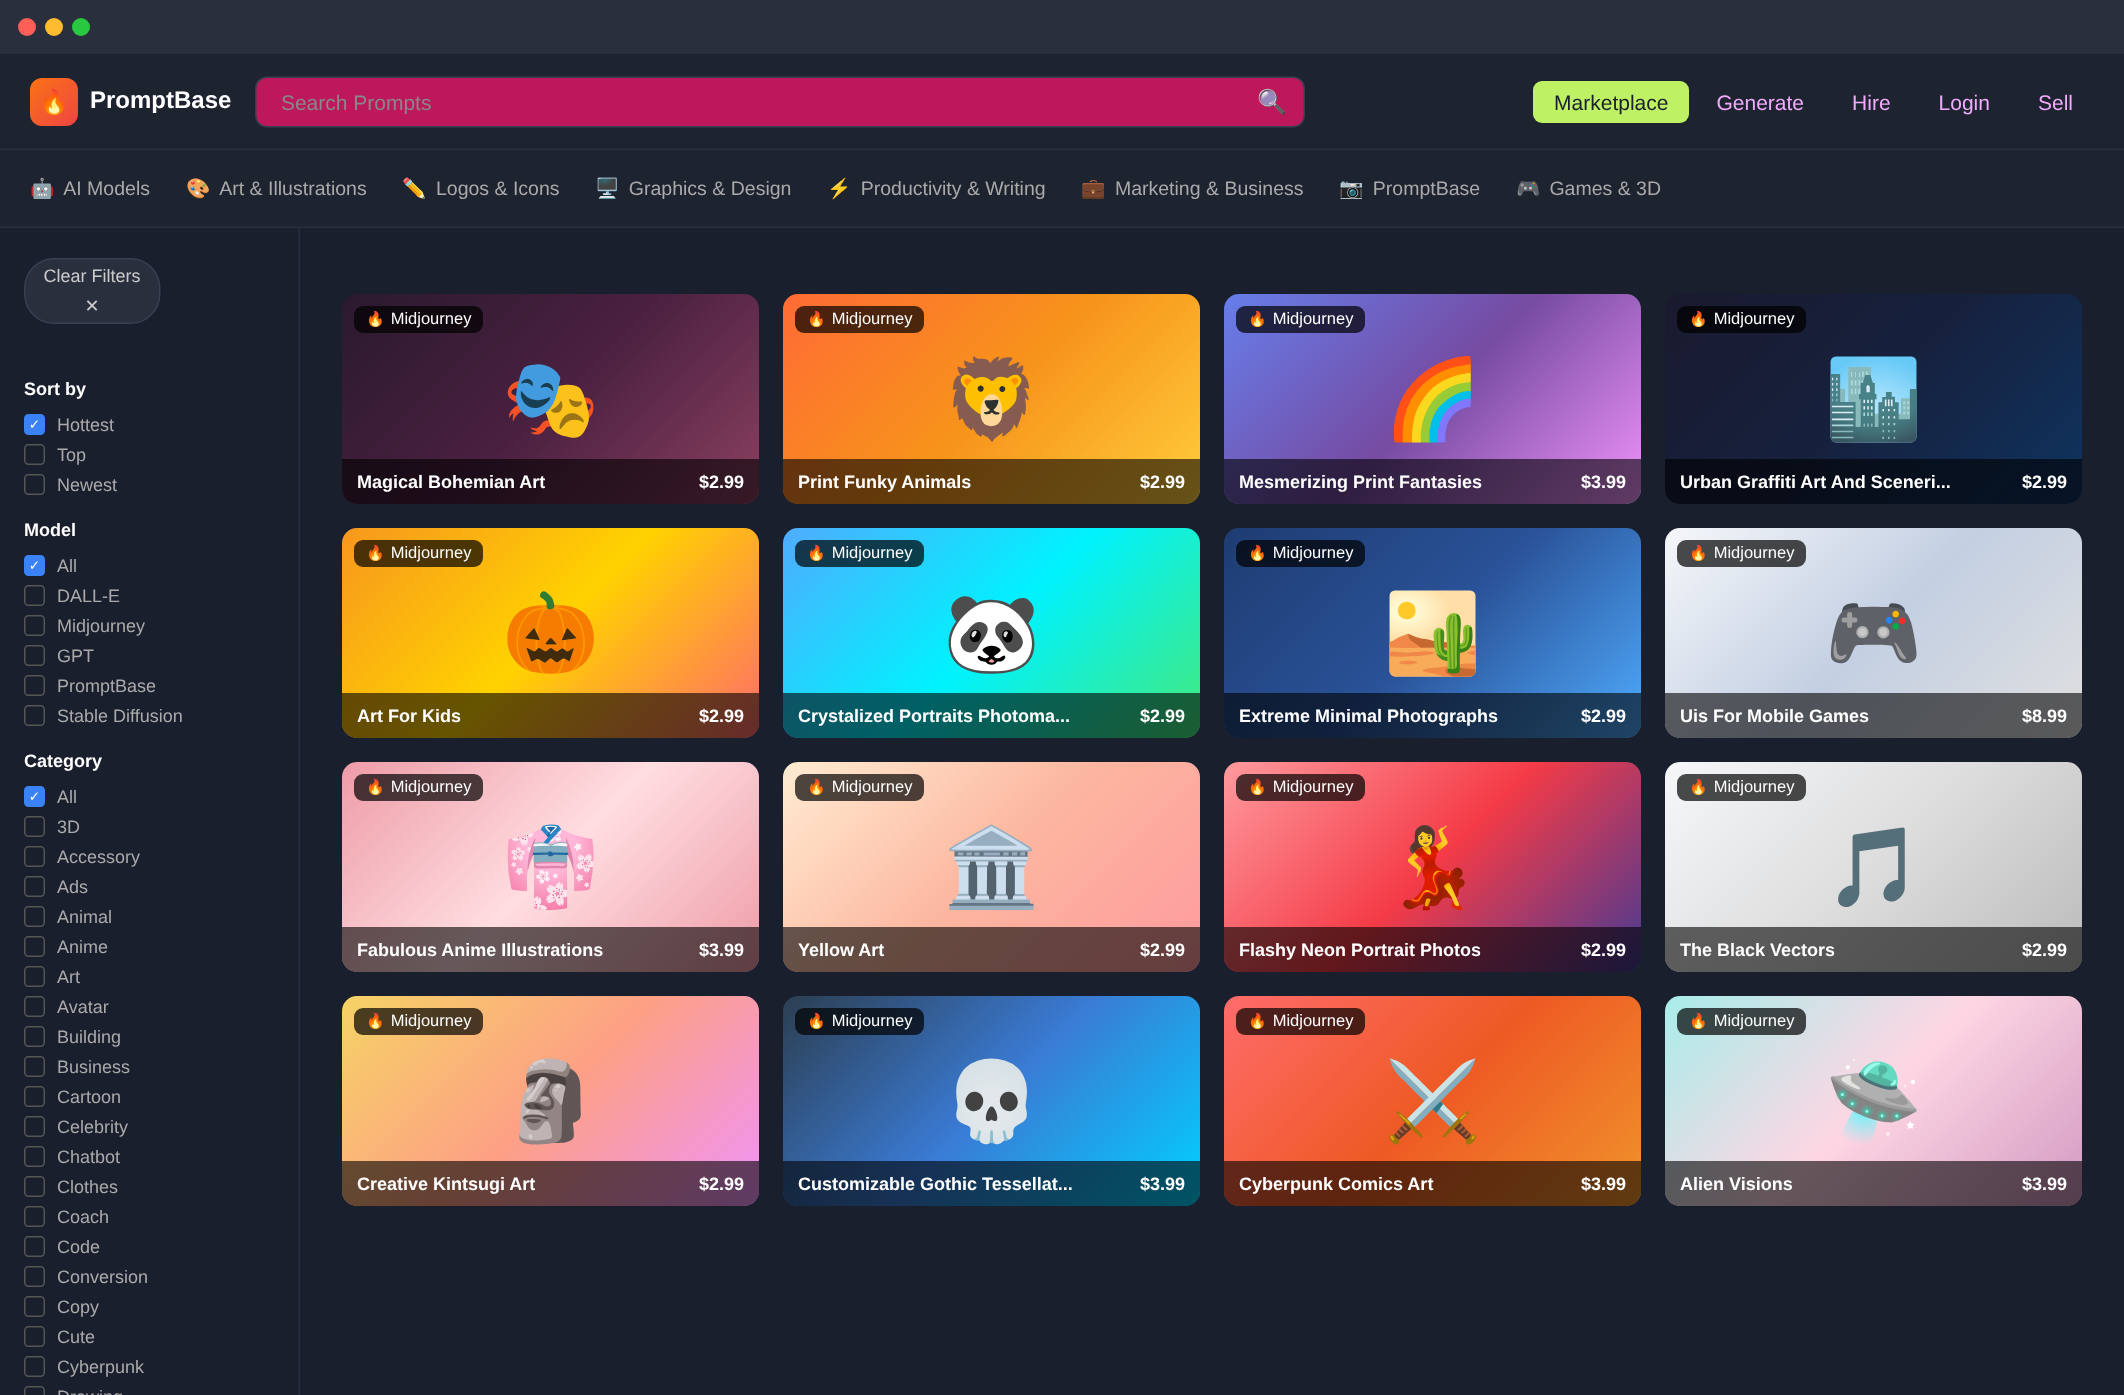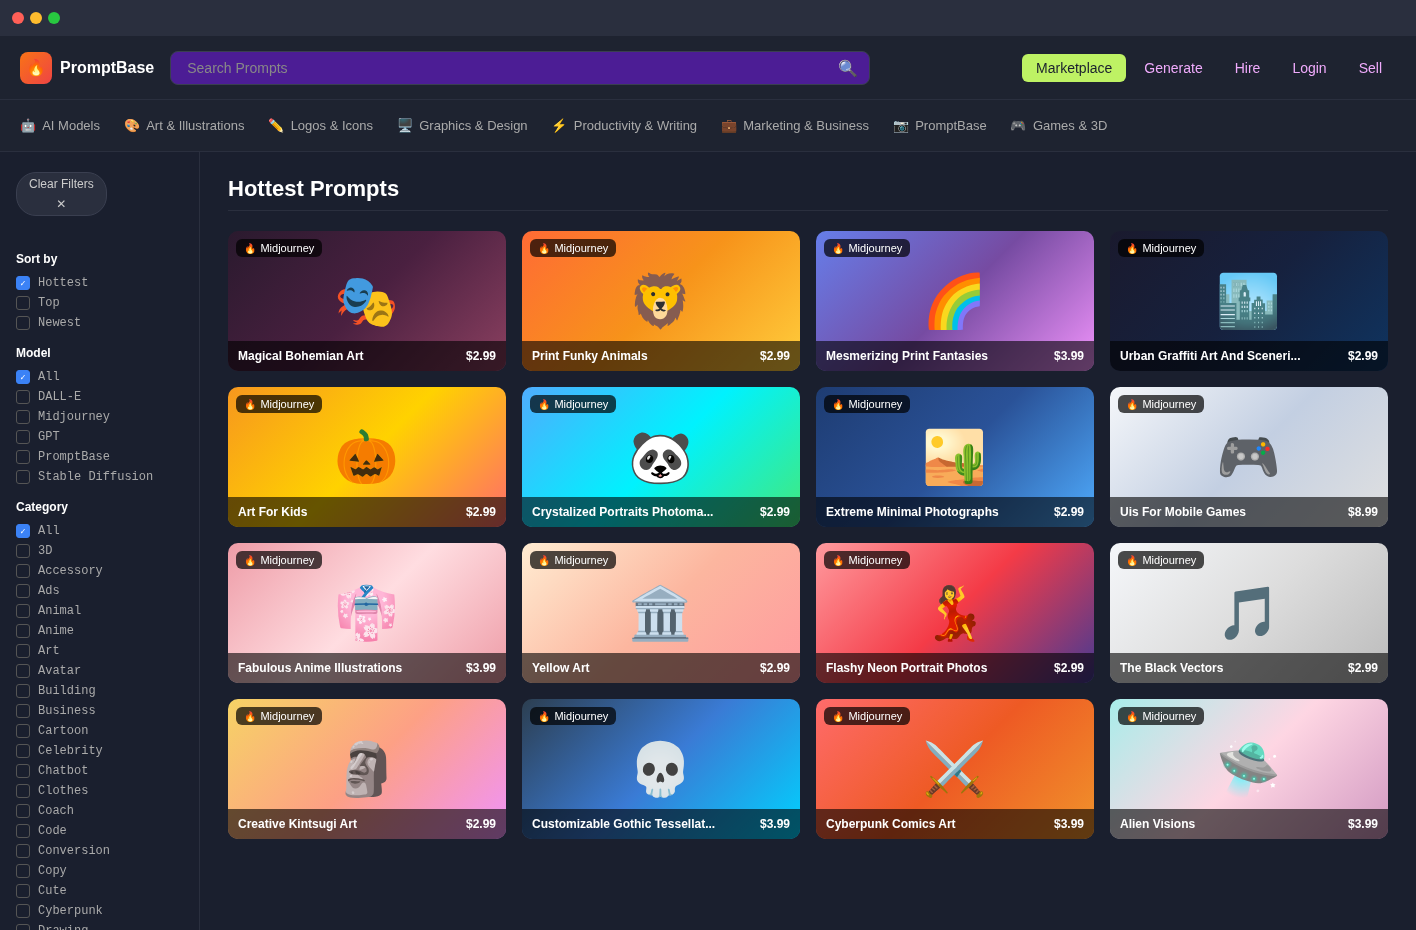--- a/index.html
+++ b/index.html
@@ -10,40 +10,40 @@
     .titlebar-btn { width: 12px; height: 12px; border-radius: 50%; }
     .titlebar-btn.red { background: #ff5f57; }
     .titlebar-btn.yellow { background: #febc2e; }
     .titlebar-btn.green { background: #28c840; }
 
     
     .topnav { background: #1e2330; padding: 0 20px; height: 64px; display: flex; align-items: center; gap: 16px; border-bottom: 1px solid #2a2f3e; }
     .logo { display: flex; align-items: center; gap: 8px; font-weight: 700; font-size: 16px; color: #fff; white-space: nowrap; }
     .logo-icon { width: 32px; height: 32px; background: linear-gradient(135deg, #f97316, #ef4444); border-radius: 8px; display: flex; align-items: center; justify-content: center; font-size: 16px; }
     .search-bar { flex: 1; max-width: 700px; position: relative; }
-    .search-bar input { width: 100%; background: #4c1d95; border: 1px solid #3a3f50; border-radius: 8px; padding: 8px 53px 8px 16px; color: #fff; font-size: 14px; outline: none; }
+    .search-bar input { width: 100%; background: #be185d; border: 1px solid #3a3f50; border-radius: 8px; padding: 8px 53px 8px 16px; color: #fff; font-size: 14px; outline: none; }
     .search-bar input::placeholder { color: #888; }
     .search-icon { position: absolute; right: 12px; top: 50%; transform: translateY(-50%); color: #888; }
     .nav-links { display: flex; align-items: center; gap: 4px; margin-left: auto; }
     .nav-link { padding: 6px 14px; border-radius: 6px; font-size: 14px; cursor: pointer; color: #f0abfc; white-space: nowrap; }
     .nav-link.active { background: #bef264; color: #1a1f2e; font-weight: 400; }
 
     
     .catnav { background: #1e2330; border-bottom: 1px solid #2a2f3e; padding: 0 20px; height: 52px; display: flex; align-items: center; gap: 24px; overflow-x: auto; }
     .catnav::-webkit-scrollbar { display: none; }
     .cat-item { display: flex; align-items: center; gap: 6px; font-size: 13px; color: #aaa; cursor: pointer; white-space: nowrap; padding: 4px 0; }
 
     
     .main-layout { display: flex; min-height: calc(930px - 152px); }
 
     
     .sidebar { width: 200px; min-width: 200px; background: #1a1f2e; padding: 20px 16px; border-right: 1px solid #2a2f3e; overflow-y: auto; }
     .clear-filters { display: inline-flex; align-items: center; gap: 6px; background: #2a2f3e; border: 1px solid #3a3f50; border-radius: 20px; padding: 4px 12px; font-size: 12px; color: #ccc; cursor: pointer; margin-bottom: 20px; flex-direction: column; }
     .section-title { font-size: 12px; font-weight: 600; color: #fff; margin-bottom: 10px; margin-top: 16px; }
-    .filter-item { display: flex; align-items: center; gap: 8px; font-size: 12px; color: #aaa; margin-bottom: 6px; cursor: pointer; font-family: Liberation Mono, monospace; }
+    .filter-item { display: flex; align-items: center; gap: 8px; font-size: 12px; color: #aaa; margin-bottom: 6px; cursor: pointer; }
     .checkbox { width: 14px; height: 14px; border: 1px solid #555; border-radius: 3px; background: transparent; flex-shrink: 0; display: flex; align-items: center; justify-content: center; }
     .checkbox.checked { background: #3b82f6; border-color: #3b82f6; }
     .checkbox.checked::after { content: '✓'; font-size: 9px; color: #fff; }
 
     
     .content { flex: 1; padding: 24px 28px; overflow-y: auto; }
     .section-header { margin-bottom: 20px; }
     .section-header h1 { font-size: 22px; font-weight: 700; color: #fff; margin-bottom: 8px; }
     .section-divider { height: 1px; background: #2a2f3e; }
 
@@ -275,24 +275,20 @@
       <div class="checkbox"></div>
       <span>Drink</span>
     </div>
     
     
     
     
   </aside>
 
   <main class="content">
-    <div class="section-header">
-      <h1>Hottest Prompts</h1>
-      <div class="section-divider"></div>
-    </div>
 
     <div class="product-grid" id="product-grid">
     <div class="product-card">
       <div class="card-image-inner bg-1">
         <span style="font-size:52px">🎭</span>
       </div>
       <div class="card-badge">
         <span class="fire-icon">🔥</span>
         <span>Midjourney</span>
       </div>

